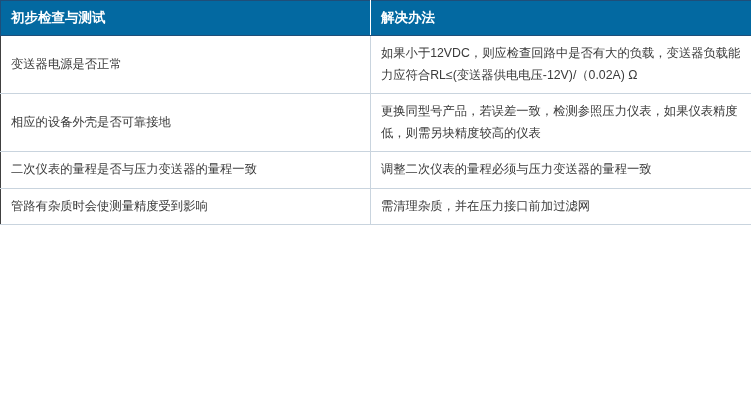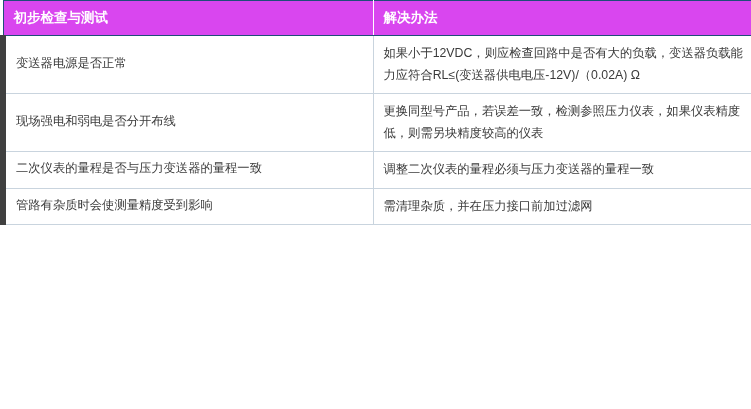--- a/index.html
+++ b/index.html
@@ -21,21 +21,21 @@
   }
   table.spec-table {
     width: 751px;
     border-collapse: collapse;
     table-layout: fixed;
   }
   table.spec-table col.col-check { width: 370px; }
   table.spec-table col.col-solution { width: 381px; }
 
   thead th {
-    background: #d946ef;
+    background: #0369a1;
     color: #ffffff;
     font-size: 13.5px;
     font-weight: bold;
     text-align: left;
     padding: 8px 10px 8px 10px;
     border: 1px solid #1f4e79;
     border-right-color: #ffffff;
     height: 17px;
     vertical-align: middle;
   }
@@ -53,22 +53,21 @@
     background: #ffffff;
   }
   tbody td.cell-check {
     color: #3a3a3a;
   }
   tbody td.cell-solution {
     color: #3a3a3a;
     margin-top: 32px;
   }
   tbody tr td:first-child {
-    border-left: 6px solid #404040;
-    font-family: Liberation Mono, monospace;
+    border-left: 1px solid #404040;
   }
 </style>
 </head>
 <body>
 
 <div class="page">
   <table class="spec-table">
     <colgroup>
       <col class="col-check">
       <col class="col-solution">
@@ -78,21 +77,21 @@
         <th>初步检查与测试</th>
         <th>解决办法</th>
       </tr>
     </thead>
     <tbody>
       <tr>
         <td class="cell-check">变送器电源是否正常</td>
         <td class="cell-solution">如果小于12VDC，则应检查回路中是否有大的负载，变送器负载能力应符合RL≤(变送器供电电压-12V)/（0.02A) Ω</td>
       </tr>
       <tr>
-        <td class="cell-check">现场强电和弱电是否分开布线</td>
+        <td class="cell-check">相应的设备外壳是否可靠接地</td>
         <td class="cell-solution">更换同型号产品，若误差一致，检测参照压力仪表，如果仪表精度低，则需另块精度较高的仪表</td>
       </tr>
       <tr>
         <td class="cell-check">二次仪表的量程是否与压力变送器的量程一致</td>
         <td class="cell-solution">调整二次仪表的量程必须与压力变送器的量程一致</td>
       </tr>
       <tr>
         <td class="cell-check">管路有杂质时会使测量精度受到影响</td>
         <td class="cell-solution">需清理杂质，并在压力接口前加过滤网</td>
       </tr>

